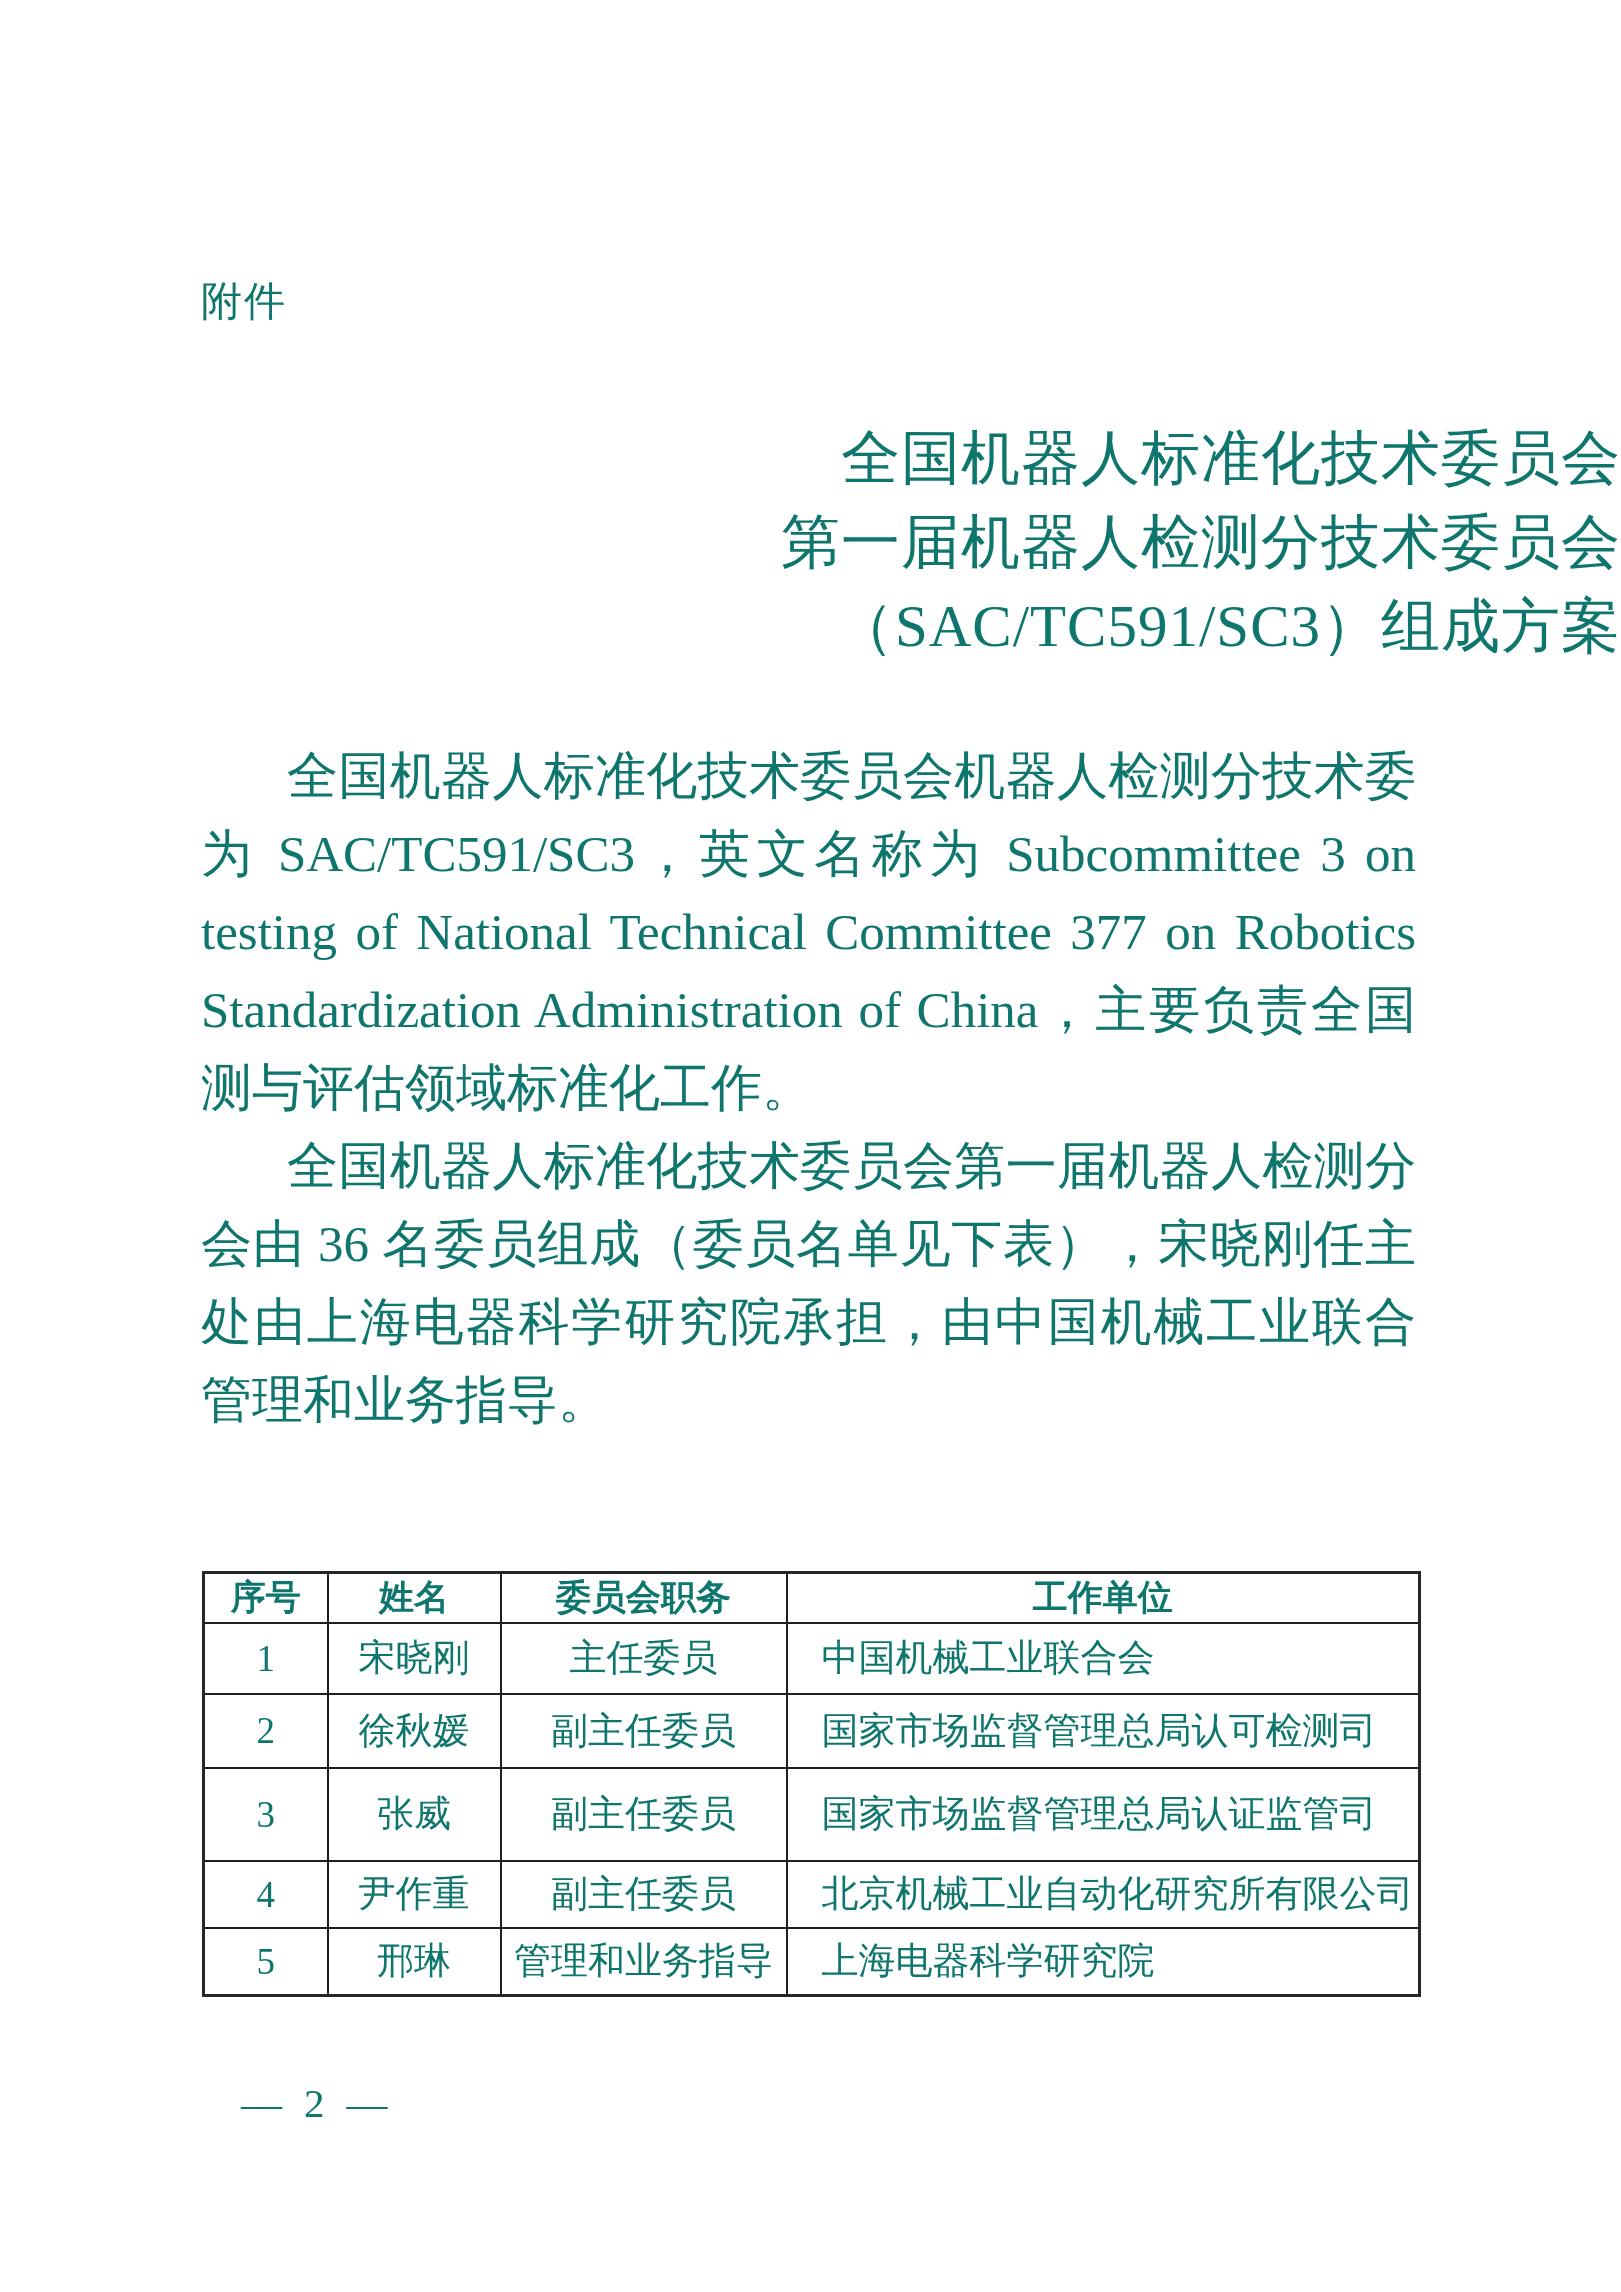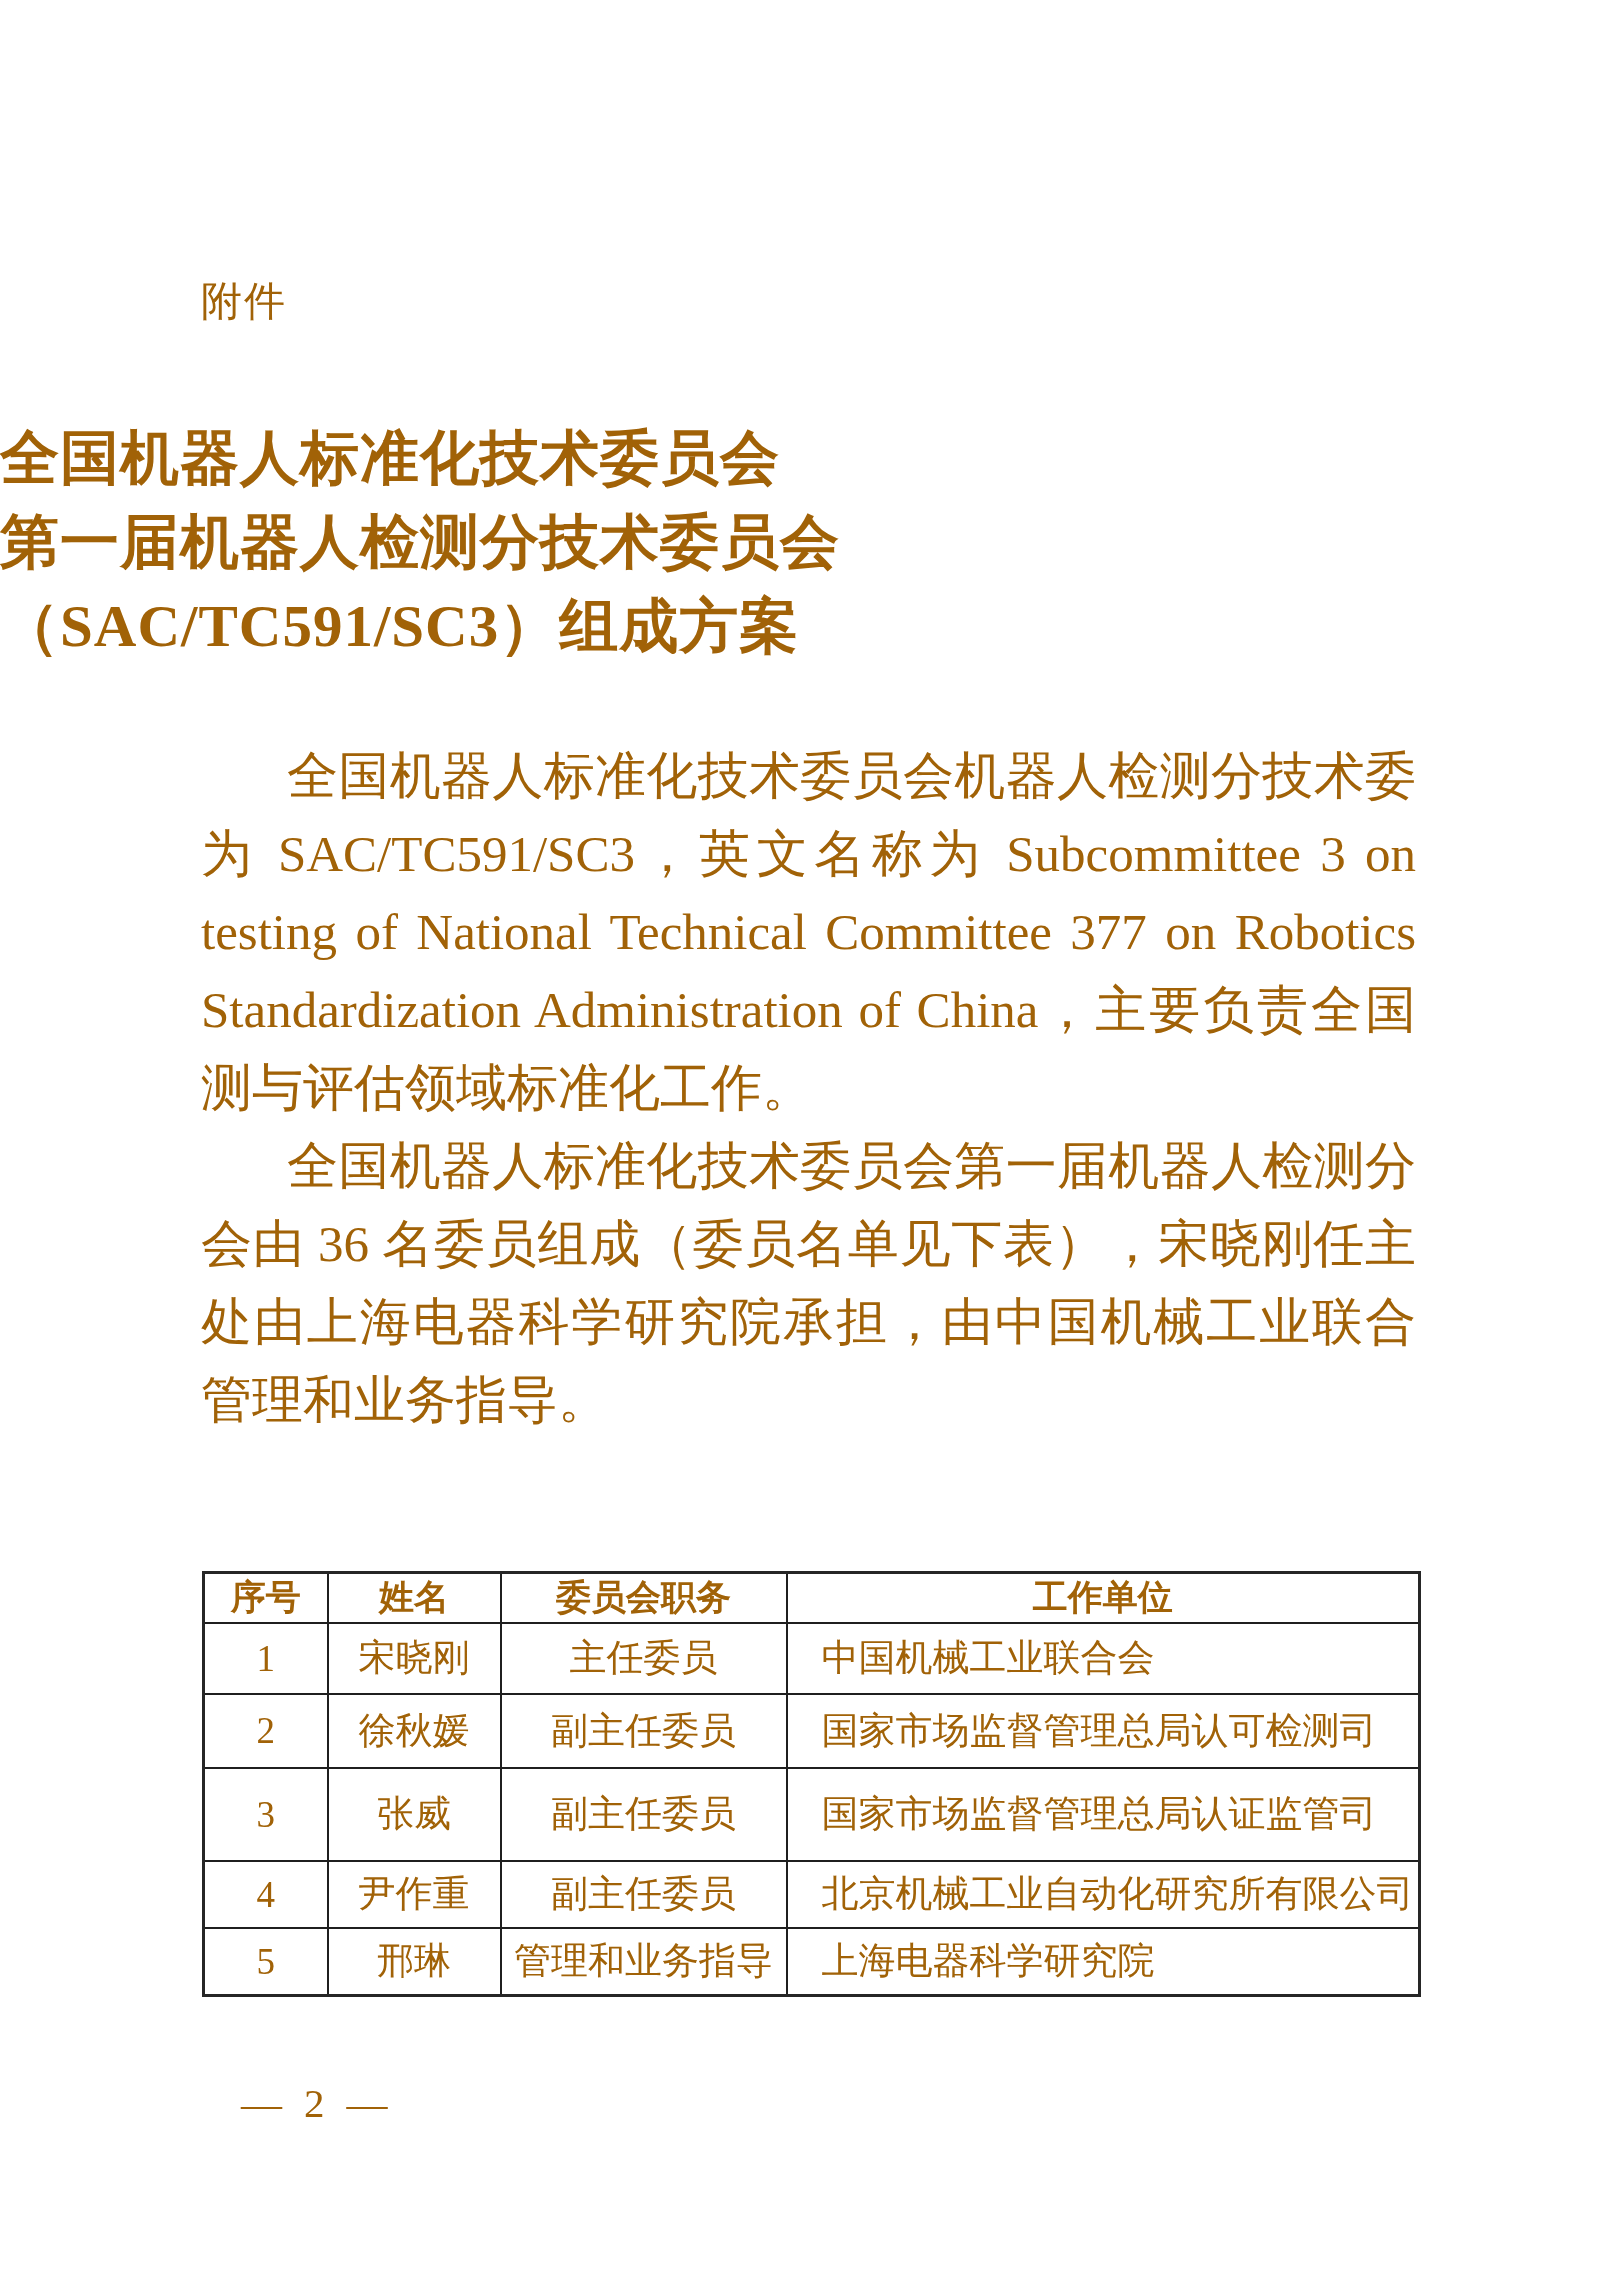--- a/index.html
+++ b/index.html
@@ -5,42 +5,42 @@
   html, body {
     margin: 0;
     padding: 0;
     background: #e8e8e8;
   }
   .page {
     position: relative;
     width: 1621px;
     height: 2293px;
     background: #ffffff;
-    color: #a16207;
+    color: #0f766e;
     font-family: "Liberation Serif", serif;
     overflow: hidden;
     margin: 0 auto;
   }
   .attachment-label {
     position: absolute;
     left: 201px;
     top: 277px;
     font-family: "Liberation Sans", sans-serif;
     font-size: 41px;
     line-height: 49px;
     letter-spacing: 2px;
   }
   .doc-title {
     position: absolute;
     left: 0;
     top: 416px;
     width: 1621px;
-    text-align: left;
+    text-align: right;
     font-family: "Liberation Serif", serif;
-    font-weight: bold;
+    font-weight: normal;
     font-size: 59px;
     line-height: 84px;
     letter-spacing: 1px;
   }
   .body-text {
     position: absolute;
     left: 201px;
     top: 737px;
     width: 1215px;
     font-size: 51px;

